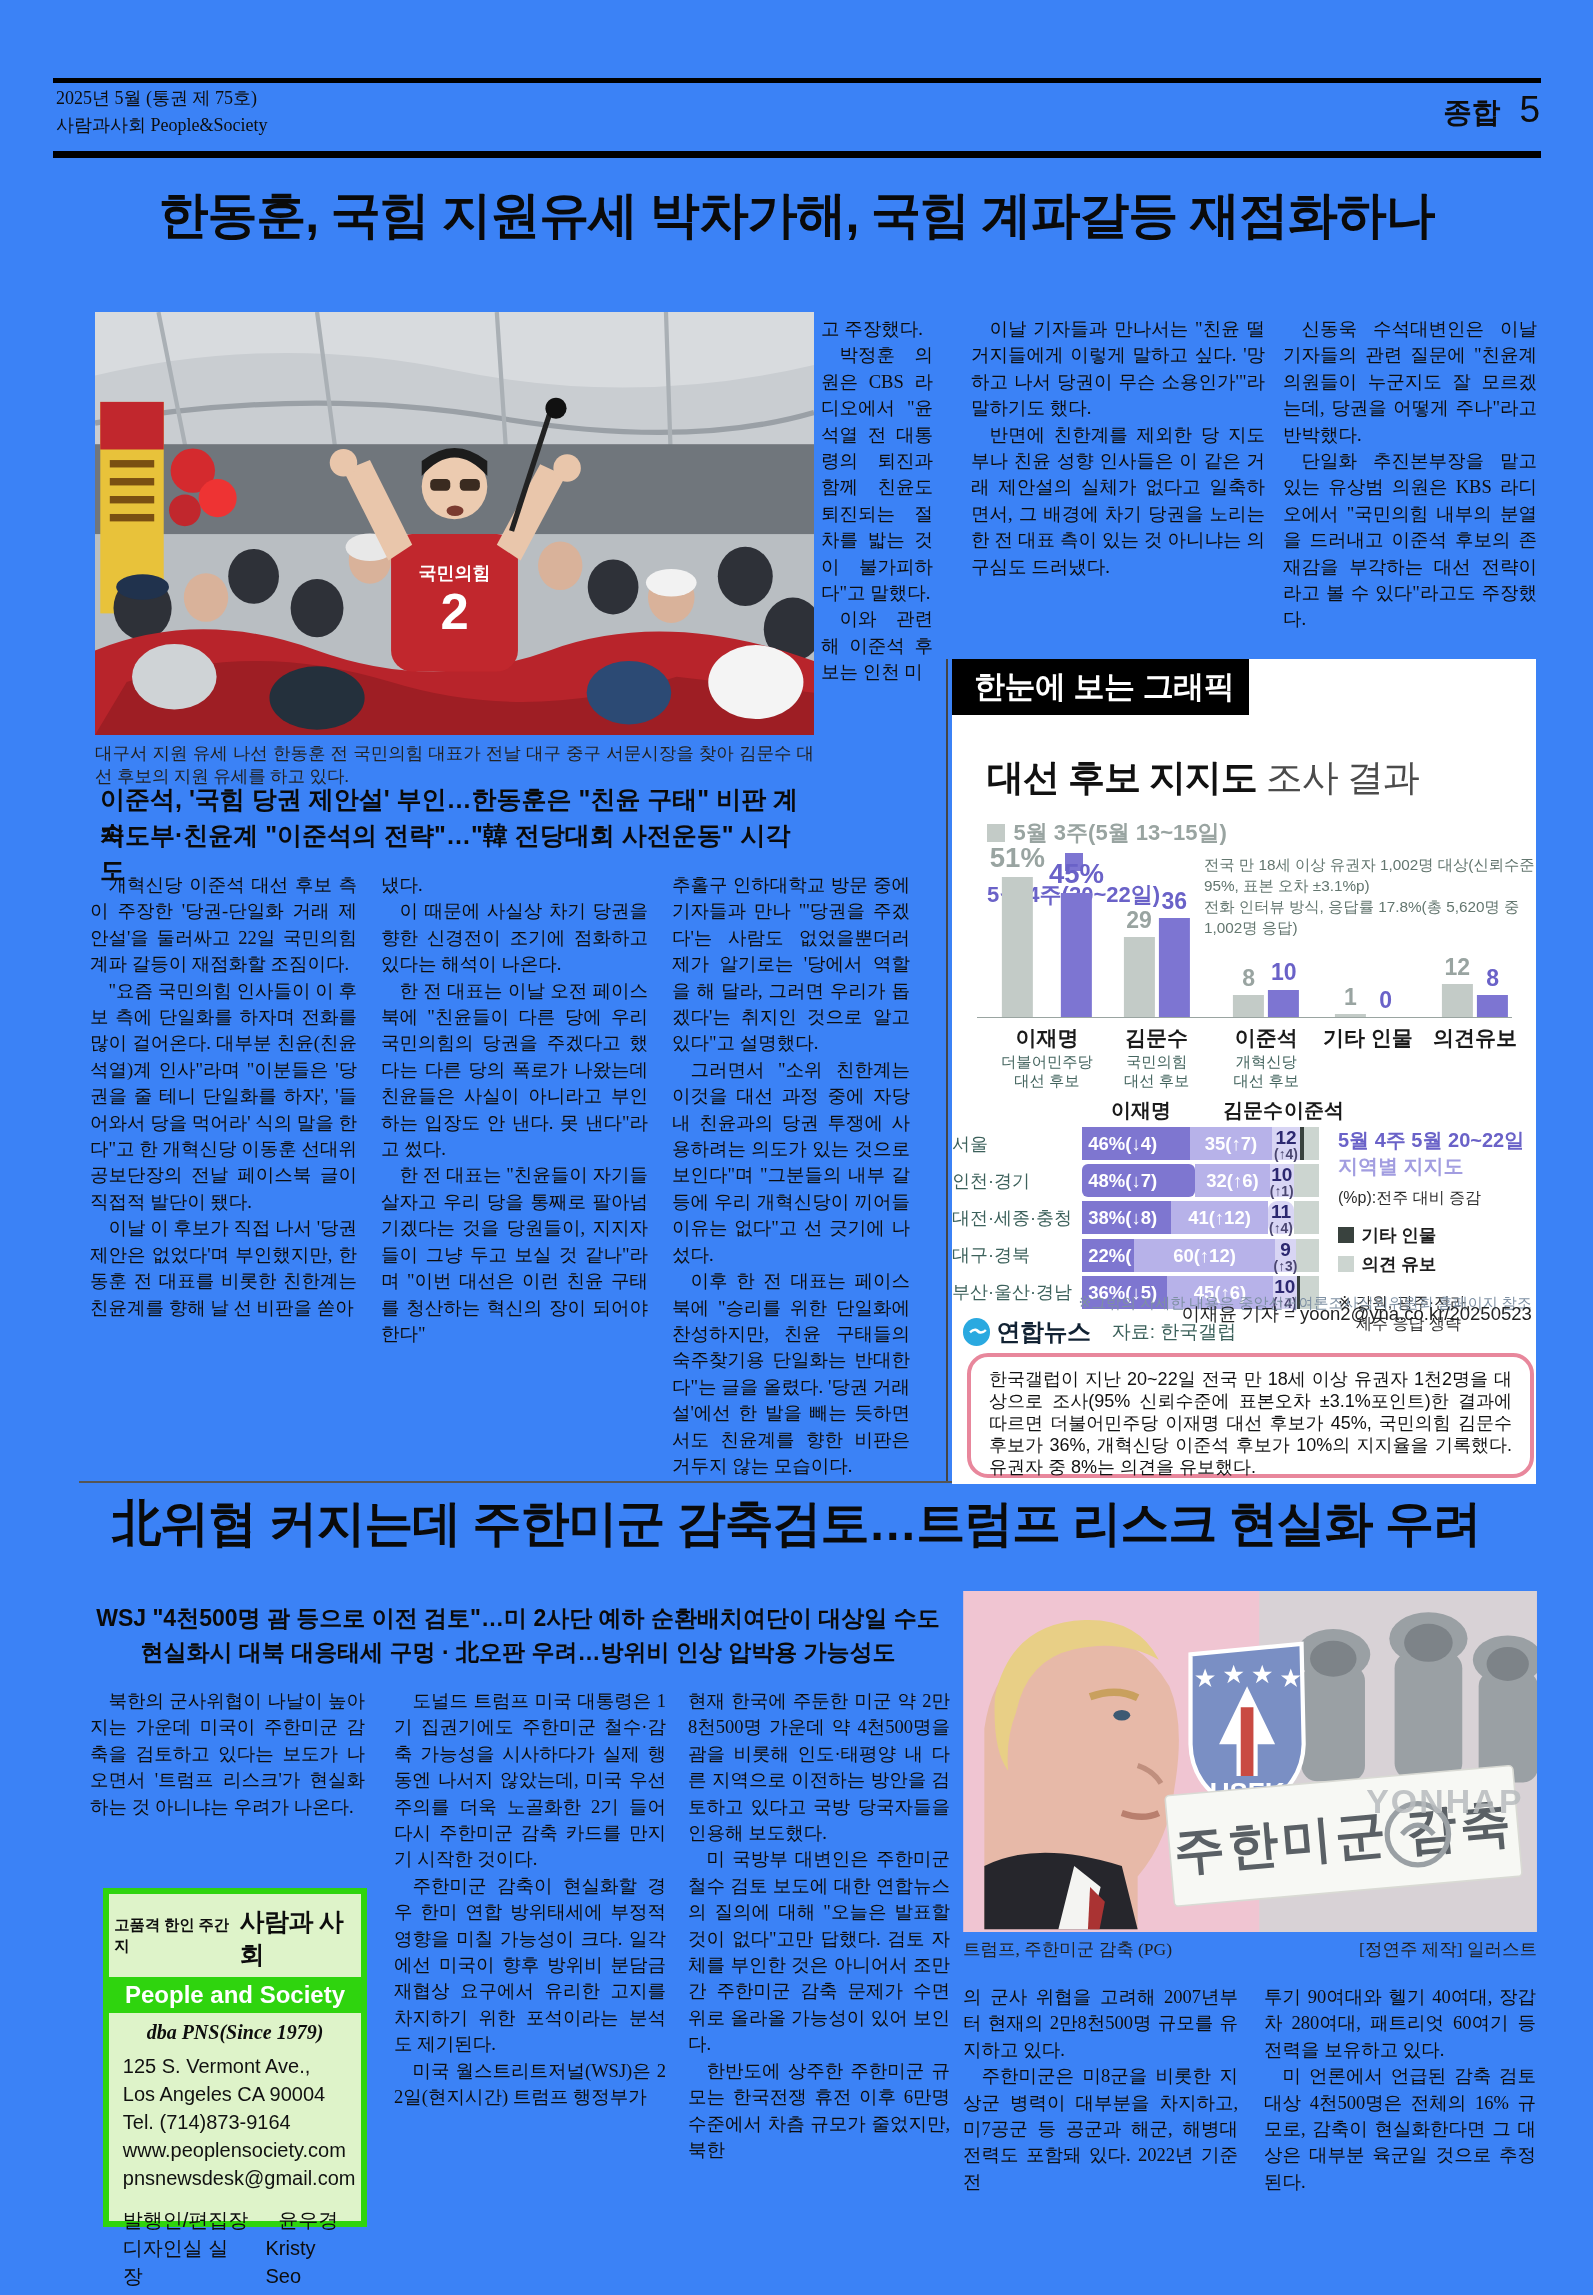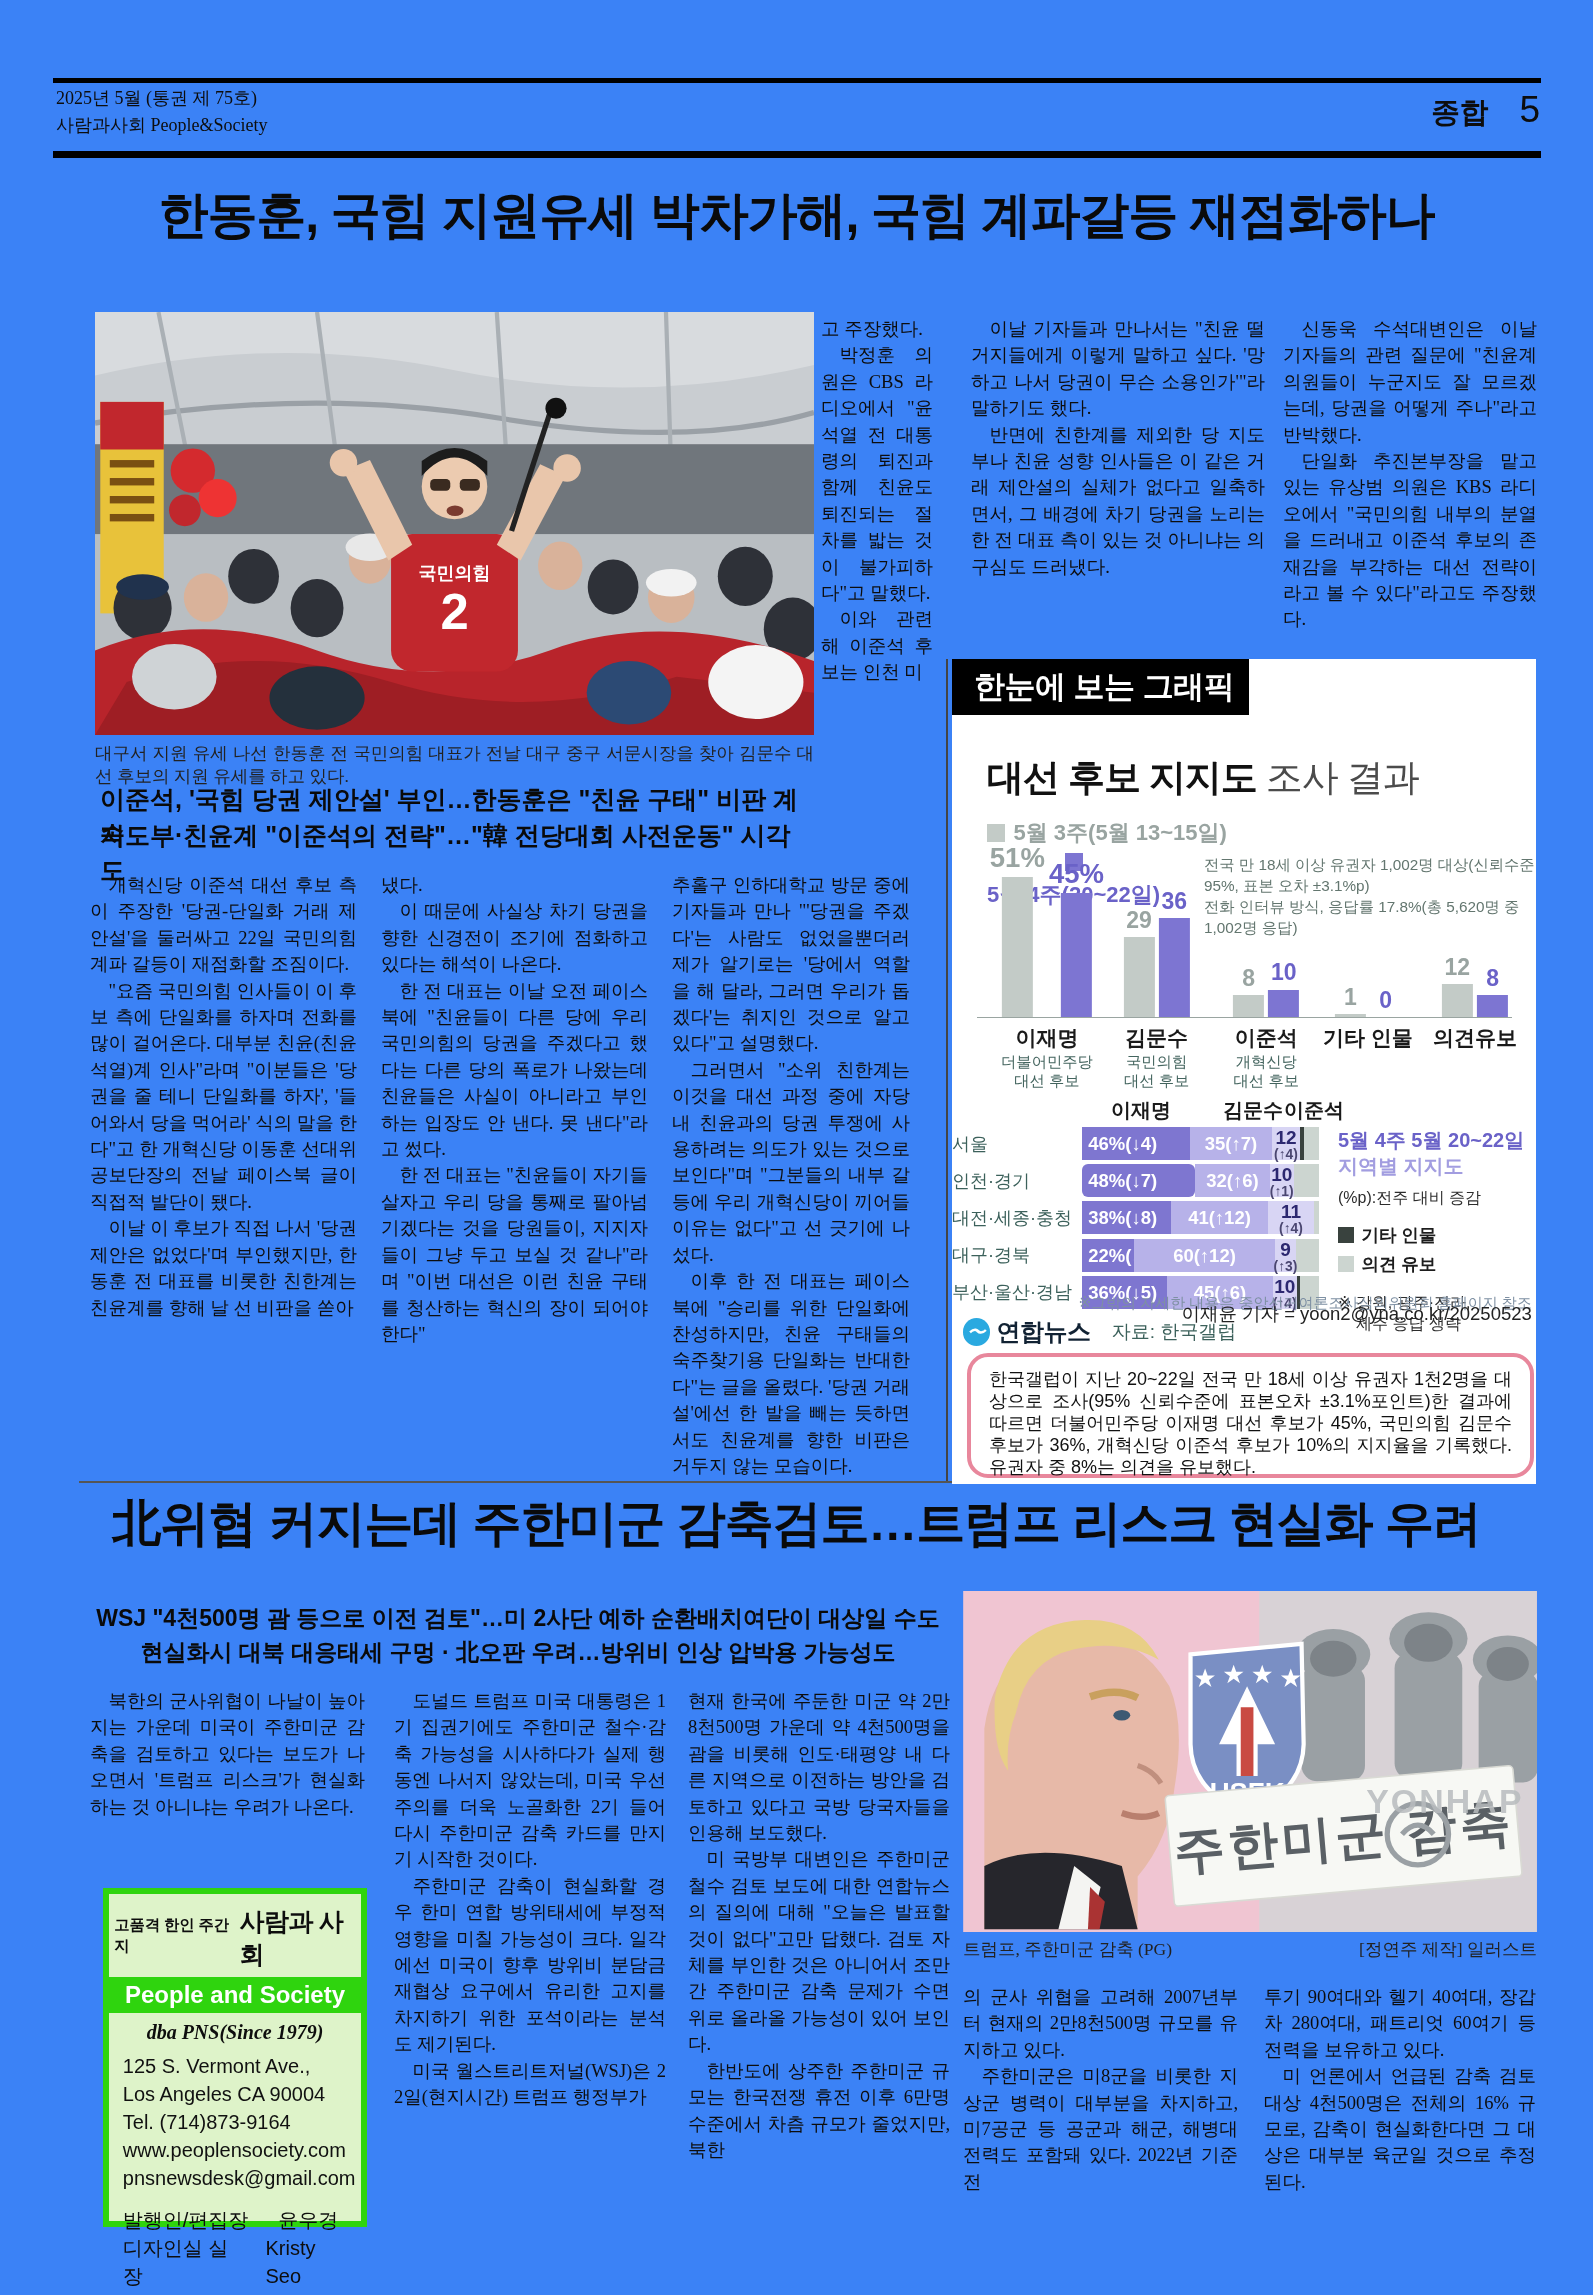--- a/index.html
+++ b/index.html
@@ -3,21 +3,21 @@
 <meta charset="utf-8">
 <style>
   html,body{margin:0;padding:0;background:#888;}
   #page{position:relative;width:1594px;height:2295px;background:#3b82f6;overflow:hidden;
         font-family:"Liberation Serif","DejaVu Serif",serif;color:#0d0d0d;}
   .abs{position:absolute;}
   .sans{font-family:"Liberation Sans","DejaVu Sans",sans-serif;}
   .rule{position:absolute;background:#000;}
   
   .hdr-issue{font-size:18px;line-height:26.4px;}
-  .hdr-right{display:flex;align-items:baseline;gap:31px;}
+  .hdr-right{display:flex;align-items:baseline;gap:19px;}
   .hdr-section{font-size:28.6px;font-weight:700;}
   .hdr-pageno{font-size:37px;}
   
   .headline{font-weight:800;text-align:center;letter-spacing:-1.1px;color:#0a0a0a;}
   .subhead{font-weight:700;color:#0a0a0a;}
   
   .col{position:absolute;font-size:18.5px;line-height:26.4px;text-align:justify;word-break:break-all;overflow:hidden;}
   .para{margin:0;text-indent:18.5px;}
   .para.cont{text-indent:0;}
   .caption{font-size:17.5px;line-height:23px;color:#222;text-align:justify;word-break:break-all;}
@@ -331,21 +331,21 @@
               <span class="jun-delta">(↑1)</span>
             </div>
             <div class="seg rest"></div>
           </div>
         </div>
         <div class="reg-row">
           <div class="reg-label">대전·세종·충청</div>
           <div class="reg-bar">
             <div class="seg lee" style="width: 89px;">38%(↓8)</div>
             <div class="seg kim" style="width: 97px;">41(↑12)</div>
-            <div class="seg jun" style="width: 46px;">
+            <div class="seg jun" style="width: 26px; border-radius: 9px;">
               <span class="jun-num">11</span>
               <span class="jun-delta">(↑4)</span>
             </div>
             <div class="seg rest"></div>
           </div>
         </div>
         <div class="reg-row">
           <div class="reg-label">대구·경북</div>
           <div class="reg-bar">
             <div class="seg lee" style="width: 52px;">22%(↓12)</div>

